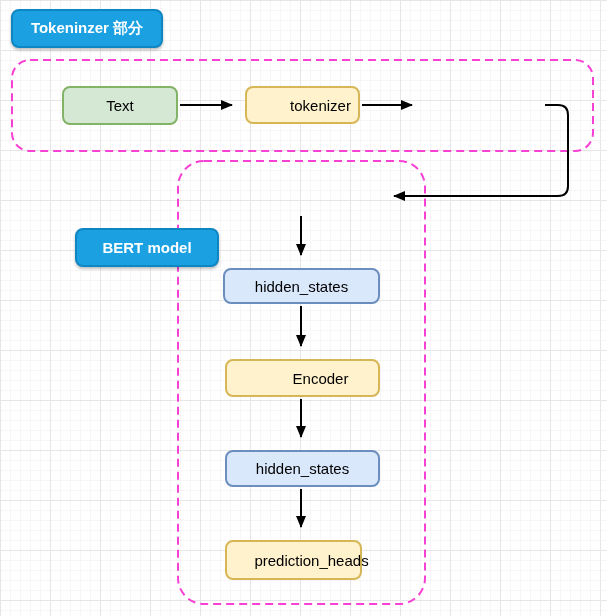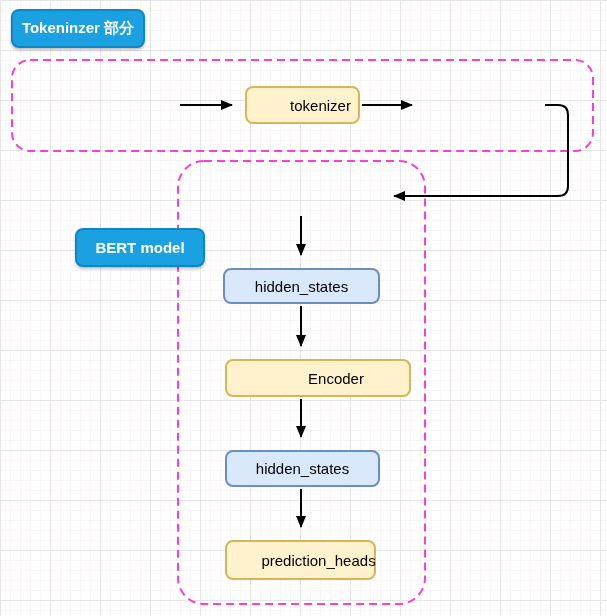--- a/index.html
+++ b/index.html
@@ -53,30 +53,30 @@
   .node.red    { background: #f8cecc; border-color: #b85450; }
   .node.blue   { background: #dae8fc; border-color: #6c8ebf; }
   .badge {
     background: #1ba1e2;
     border: 2px solid #0f86c4;
     color: #ffffff;
     font-weight: bold;
     box-shadow: 0 2px 3px rgba(0,0,0,0.25);
   }
   
-  .pos-badge-tok   { left: 11px;  top: 9px;   width: 134px; height: 39px; }
-  .pos-badge-bert  { left: 75px;  top: 228px; width: 130px; height: 39px; }
+  .pos-badge-tok   { left: 11px;  top: 9px;   width: 152px; height: 39px; }
+  .pos-badge-bert  { left: 75px;  top: 228px; width: 144px; height: 39px; }
   .pos-text        { left: 62px;  top: 86px;  width: 116px; height: 39px; }
   .pos-tokenizer   { left: 245px; top: 86px;  width: 115px; height: 38px; }
   .pos-input-ids   { left: 425px; top: 86px;  width: 118px; height: 38px; }
   .pos-embedding   { left: 223px; top: 178px; width: 157px; height: 36px; }
   .pos-hidden1     { left: 223px; top: 268px; width: 157px; height: 36px; }
-  .pos-encoder     { left: 225px; top: 359px; width: 186px; height: 38px; }
+  .pos-encoder     { left: 225px; top: 359px; width: 155px; height: 38px; }
   .pos-hidden2     { left: 225px; top: 450px; width: 155px; height: 37px; }
-  .pos-prediction  { left: 225px; top: 540px; width: 151px; height: 40px; }
+  .pos-prediction  { left: 225px; top: 540px; width: 137px; height: 40px; }
 </style>
 </head>
 <body>
 
 <div class="canvas">
 
   <svg class="layer" viewBox="0 0 607 616" xmlns="http://www.w3.org/2000/svg">
     <defs>
       <marker id="arrow" markerUnits="userSpaceOnUse" markerWidth="14" markerHeight="12" refX="11" refY="5" orient="auto">
         <path d="M0,0 L12,5 L0,10 Z" fill="#000000"></path>
@@ -92,20 +92,21 @@
     <path class="edge" d="M301,216 L301,255" marker-end="url(#arrow)"></path>
     <path class="edge" d="M301,306 L301,346" marker-end="url(#arrow)"></path>
     <path class="edge" d="M301,399 L301,437" marker-end="url(#arrow)"></path>
     <path class="edge" d="M301,489 L301,527" marker-end="url(#arrow)"></path>
   </svg>
 
   <div class="badge pos-badge-tok">Tokeninzer 部分</div>
 
   <div class="badge pos-badge-bert">BERT model</div>
 
+  <div class="node green pos-text">Text</div>
 
   <div class="node yellow pos-tokenizer">tokenizer</div>
 
 
 
   <div class="node blue pos-hidden1">hidden_states</div>
 
   <div class="node yellow pos-encoder">Encoder</div>
 
   <div class="node blue pos-hidden2">hidden_states</div>

